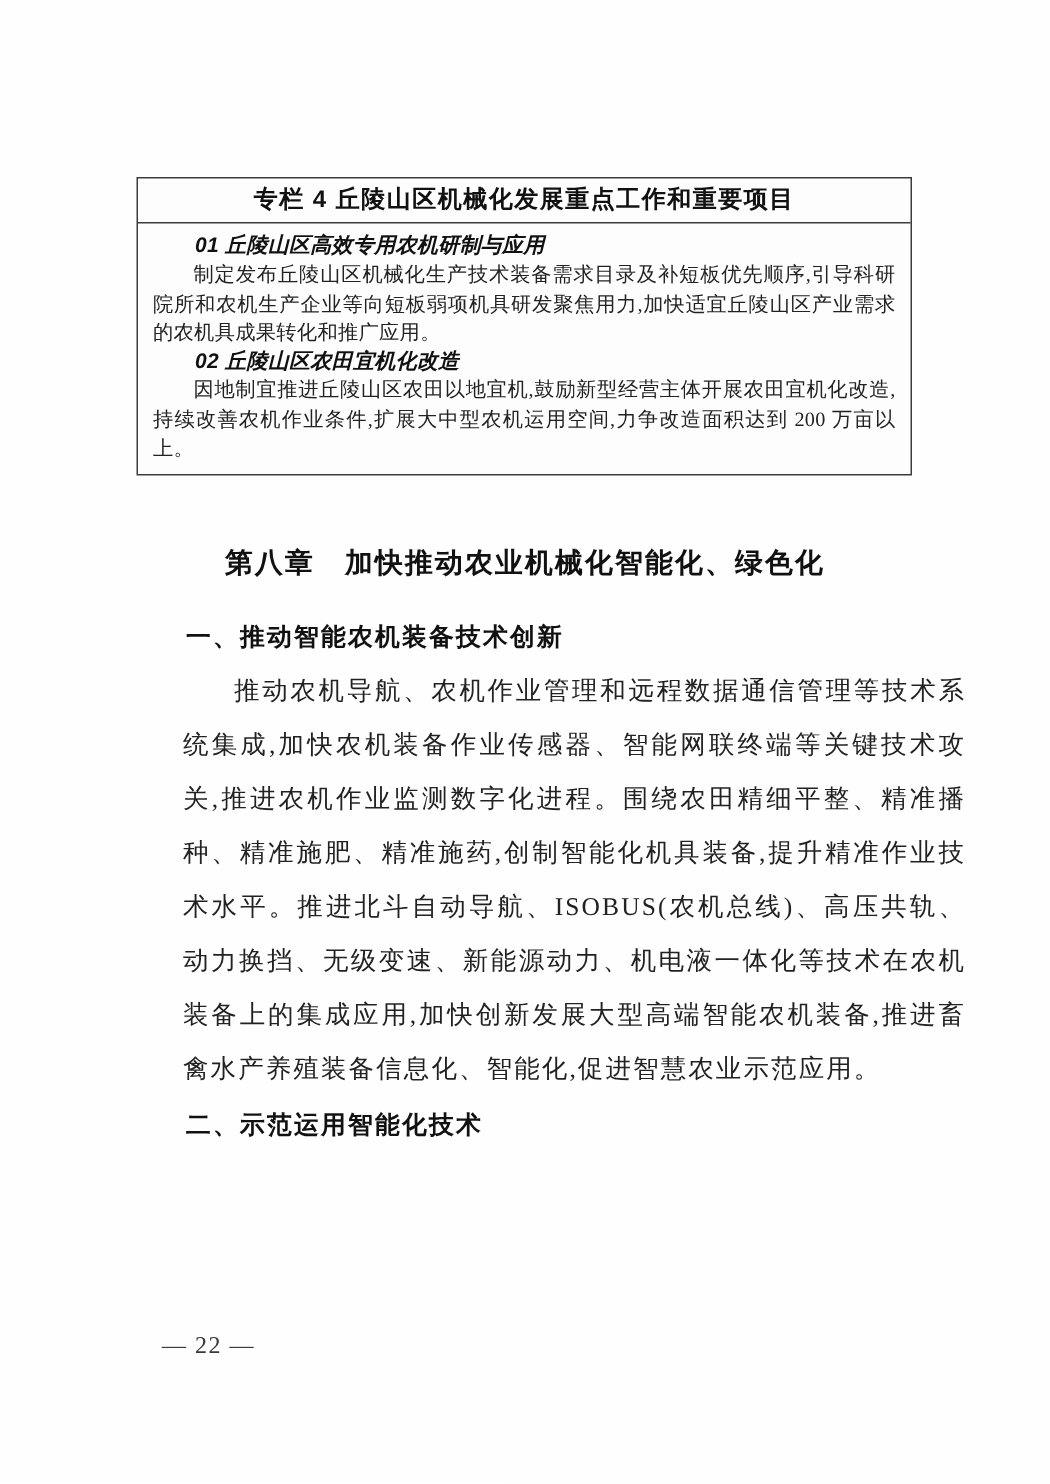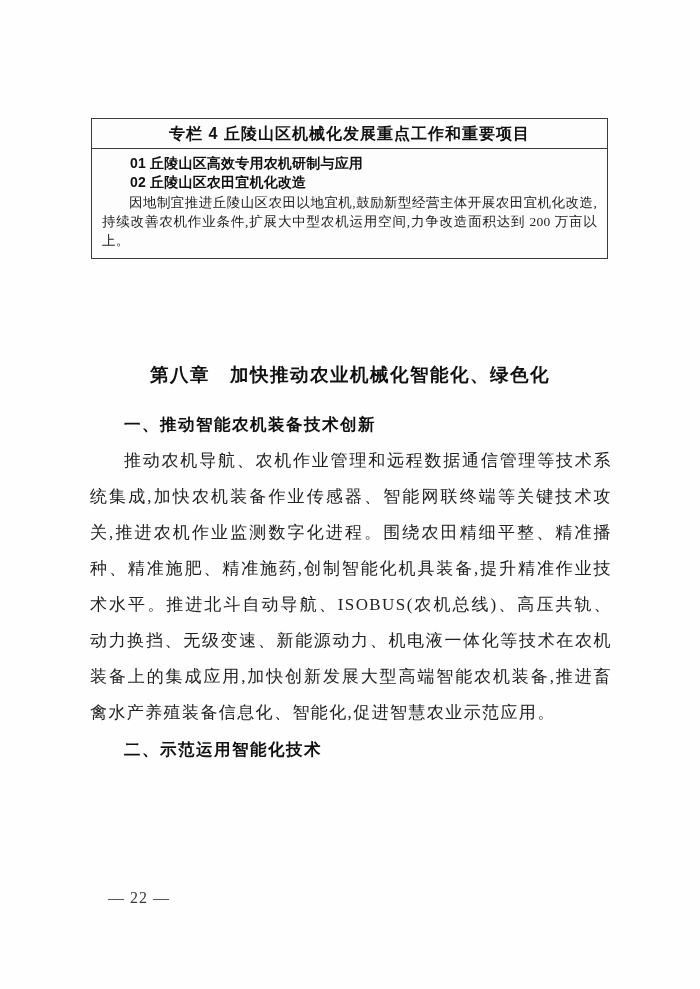--- a/index.html
+++ b/index.html
@@ -46,20 +46,21 @@
     text-align: justify;
     color: #222;
   }
   .box-heading {
     margin: 0;
     text-indent: 2em;
     font-family: "Liberation Sans", sans-serif;
     font-weight: bold;
     font-size: 14px;
     color: #111;
+    font-style: italic;
   }
   .box-text {
     margin: 0;
     text-indent: 2em;
   }
 
   
   .chapter-title {
     position: absolute;
     top: 362px;
@@ -94,21 +95,21 @@
     left: 90px;
     width: 522px;
     margin: 0;
     font-size: 17px;
     line-height: 36px;
     letter-spacing: 1.4px;
     text-align: justify;
     text-indent: 2em;
     color: #222;
   }
-  .p1 { top: 443px; }
+  .p1 { top: 443px; margin-left: 32px; }
   .p2 { top: 768px; text-align-last: justify; }
 
   
   .page-number {
     position: absolute;
     left: 108px;
     top: 889px;
     font-size: 16px;
     letter-spacing: 1px;
     color: #3a3a3a;
@@ -116,20 +117,21 @@
 </style>
 </head>
 <body>
 
 <div class="page">
 
   <section class="callout-box">
     <div class="box-title">专栏 4 丘陵山区机械化发展重点工作和重要项目</div>
     <div class="box-body">
       <p class="box-heading">01 丘陵山区高效专用农机研制与应用</p>
+      <p class="box-text">制定发布丘陵山区机械化生产技术装备需求目录及补短板优先顺序,引导科研院所和农机生产企业等向短板弱项机具研发聚焦用力,加快适宜丘陵山区产业需求的农机具成果转化和推广应用。</p>
       <p class="box-heading">02 丘陵山区农田宜机化改造</p>
       <p class="box-text">因地制宜推进丘陵山区农田以地宜机,鼓励新型经营主体开展农田宜机化改造,持续改善农机作业条件,扩展大中型农机运用空间,力争改造面积达到 200 万亩以上。</p>
     </div>
   </section>
 
   <h1 class="chapter-title">第八章　加快推动农业机械化智能化、绿色化</h1>
 
   <h2 class="section-heading s1">一、推动智能农机装备技术创新</h2>
 
   <p class="para p1">推动农机导航、农机作业管理和远程数据通信管理等技术系统集成,加快农机装备作业传感器、智能网联终端等关键技术攻关,推进农机作业监测数字化进程。围绕农田精细平整、精准播种、精准施肥、精准施药,创制智能化机具装备,提升精准作业技术水平。推进北斗自动导航、ISOBUS(农机总线)、高压共轨、动力换挡、无级变速、新能源动力、机电液一体化等技术在农机装备上的集成应用,加快创新发展大型高端智能农机装备,推进畜禽水产养殖装备信息化、智能化,促进智慧农业示范应用。</p>

